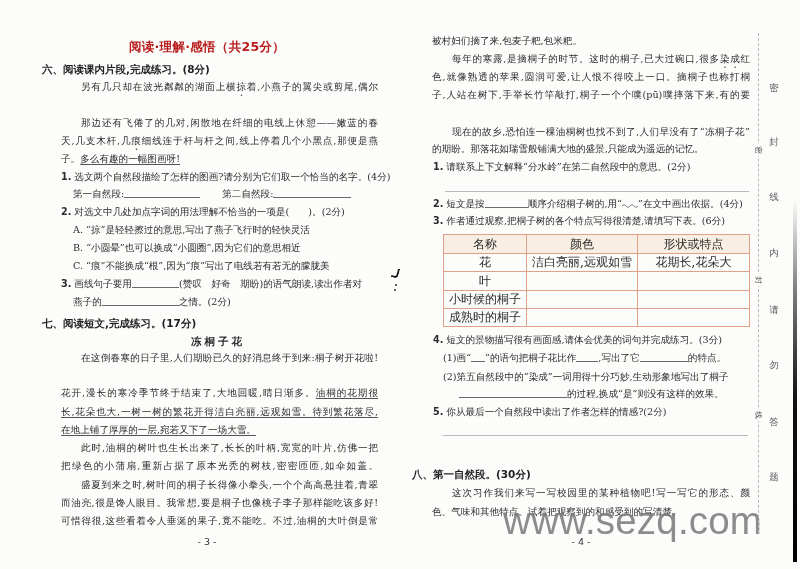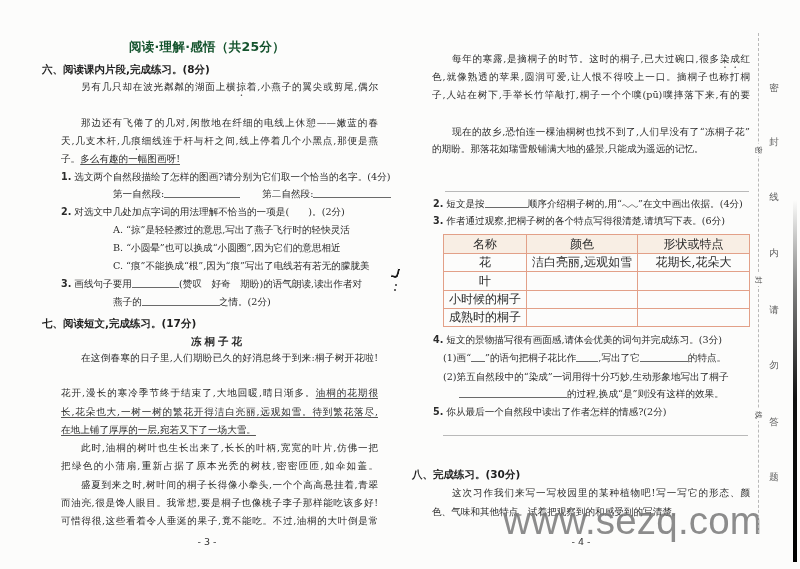--- a/index.html
+++ b/index.html
@@ -6,26 +6,26 @@
     body { width: 800px; height: 569px; overflow: hidden; background: #fcfcfb; }
     #page { position: relative; width: 800px; height: 569px; background: #fcfcfb; color: #2b2b2b;
             font-family: "DejaVu Serif", "Liberation Serif", serif; font-size: 9.6px; }
     .ln { position: absolute; height: 14px; line-height: 14px; white-space: nowrap; }
     .full { text-align: justify; text-align-last: justify; text-justify: inter-character; }
     .L { left: 61px; width: 317px; }
     .L.ind { left: 81px; width: 297px; }
     .R { left: 432px; width: 318px; }
     .R.ind { left: 452px; width: 298px; }
     .lq { left: 61px; }
-    .lo { left: 73px; margin-left: 40px; }
+    .lo { left: 73px; }
     .rq { left: 433px; }
     .ro { left: 443px; }
     .sec-head { position: absolute; height: 16px; line-height: 16px; text-align: center;
                 font-family: "DejaVu Sans", "Liberation Sans", sans-serif; font-weight: bold;
-                font-size: 12.5px; color: #14532d; letter-spacing: 0.3px; white-space: nowrap; }
+                font-size: 12.5px; color: #b91c1c; letter-spacing: 0.3px; white-space: nowrap; }
     .qtitle { position: absolute; height: 14px; line-height: 14px; white-space: nowrap;
               font-family: "DejaVu Sans", "Liberation Sans", sans-serif; font-size: 10.5px;
               font-weight: 600; color: #1f1f1f; }
     .qn { font-family: "DejaVu Sans", "Liberation Sans", sans-serif; font-weight: bold; margin-right: 3px; }
     .dot { -webkit-text-emphasis: filled dot; text-emphasis: filled dot;
            -webkit-text-emphasis-position: under; text-emphasis-position: under left; }
     .ul { text-decoration: underline; text-decoration-color: #555; text-underline-offset: 2px; }
     .blank { display: inline-block; border-bottom: 1px solid #6a6a6a; height: 10px; vertical-align: -1px; }
     .gap { display: inline-block; }
     .art-title { position: absolute; height: 14px; line-height: 14px; text-align: center;
@@ -123,36 +123,42 @@
   <div class="ln L full" style="top:514px">
     <span>可惜得很,这些看着令人垂涎的果子,竟不能吃。不过,油桐的大叶倒是常</span>
   </div>
 
   <div class="pnum" style="top:536px;left:177px">- 3 -</div>
 
   <div class="scan-mark"></div>
   <div class="scan-dot" style="left:395px;top:284px"></div>
   <div class="scan-dot" style="left:394px;top:289px"></div>
 
+  <div class="ln R" style="top:34px">
+    <span>被村妇们摘了来,包麦子粑,包米粑。</span>
+  </div>
   <div class="ln R ind full" style="top:52px">
     <span>每年的寒露,是摘桐子的时节。这时的桐子,已大过碗口,很多</span><span class="dot">染成</span><span>红</span>
   </div>
   <div class="ln R full" style="top:70px">
     <span>色,就像熟透的苹果,圆润可爱,让人恨不得咬上一口。摘桐子也称打桐</span>
   </div>
   <div class="ln R full" style="top:88px">
     <span>子,人站在树下,手举长竹竿敲打,桐子一个个噗(pū)噗摔落下来,有的要</span>
   </div>
   <div class="ln R ind full" style="top:125px">
     <span>现在的故乡,恐怕连一棵油桐树也找不到了,人们早没有了“冻桐子花”</span>
   </div>
   <div class="ln R" style="top:142px">
     <span>的期盼。那落花如瑞雪般铺满大地的盛景,只能成为遥远的记忆。</span>
   </div>
 
+  <div class="ln rq" style="top:160px">
+    <span class="qn">1.</span><span>请联系上下文解释“分水岭”在第二自然段中的意思。(2分)</span>
+  </div>
   <div class="ansline" style="top:191px;left:445px;width:304px"></div>
 
   <div class="ln rq" style="top:197px">
     <span class="qn">2.</span><span>短文是按</span><span class="blank" style="width:43px"></span><span>顺序介绍桐子树的,用“</span><svg width="16" height="10" style="vertical-align:-1px">
         <path d="M0 8 q2 -3 4 0 t4 0 t4 0 t4 0" stroke="#666" stroke-width="0.8" fill="none"></path>
       </svg><span>”在文中画出依据。(4分)</span>
   </div>
 
   <div class="ln rq" style="top:214px">
     <span class="qn">3.</span><span>作者通过观察,把桐子树的各个特点写得很清楚,请填写下表。(6分)</span>
@@ -204,21 +210,21 @@
   </div>
   <div class="ln" style="top:387px;left:459px">
     <span class="blank" style="width:108px"></span><span>的过程,换成“是”则没有这样的效果。</span>
   </div>
 
   <div class="ln rq" style="top:405px">
     <span class="qn">5.</span><span>你从最后一个自然段中读出了作者怎样的情感?(2分)</span>
   </div>
   <div class="ansline" style="top:435px;left:443px;width:305px"></div>
 
-  <div class="qtitle" style="top:467px;left:412px">八、完成练习。(30分)</div>
+  <div class="qtitle" style="top:467px;left:412px">八、第一自然段。(30分)</div>
   <div class="ln R ind full" style="top:486px">这次习作我们来写一写校园里的某种植物吧!写一写它的形态、颜</div>
   <div class="ln R" style="top:505px">色、气味和其他特点。试着把观察到的和感受到的写清楚。</div>
 
   <div class="pnum" style="top:536px;left:551px">- 4 -</div>
 
   <div class="wm">www.sezq.com</div>
 
   <div class="mline"></div>
   <div class="mmark" style="top:144px">密</div>
   <div class="mmark" style="top:274px">封</div>

